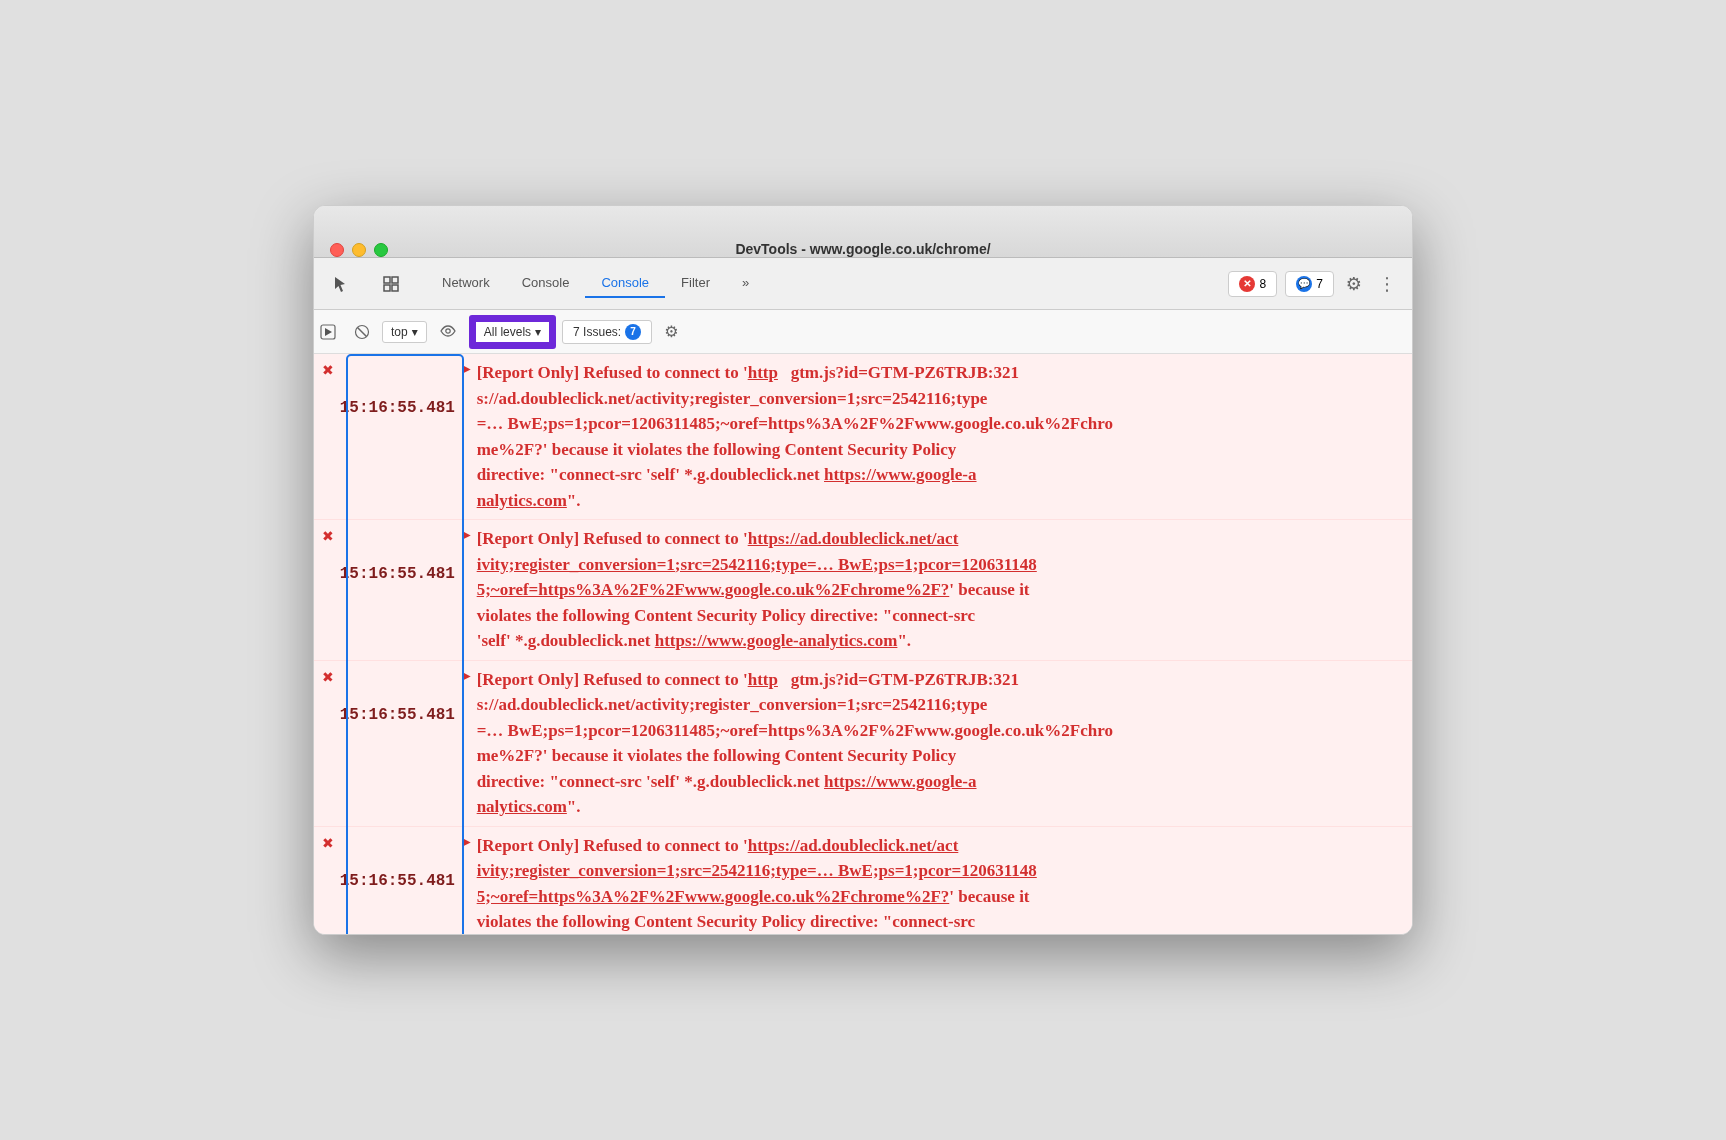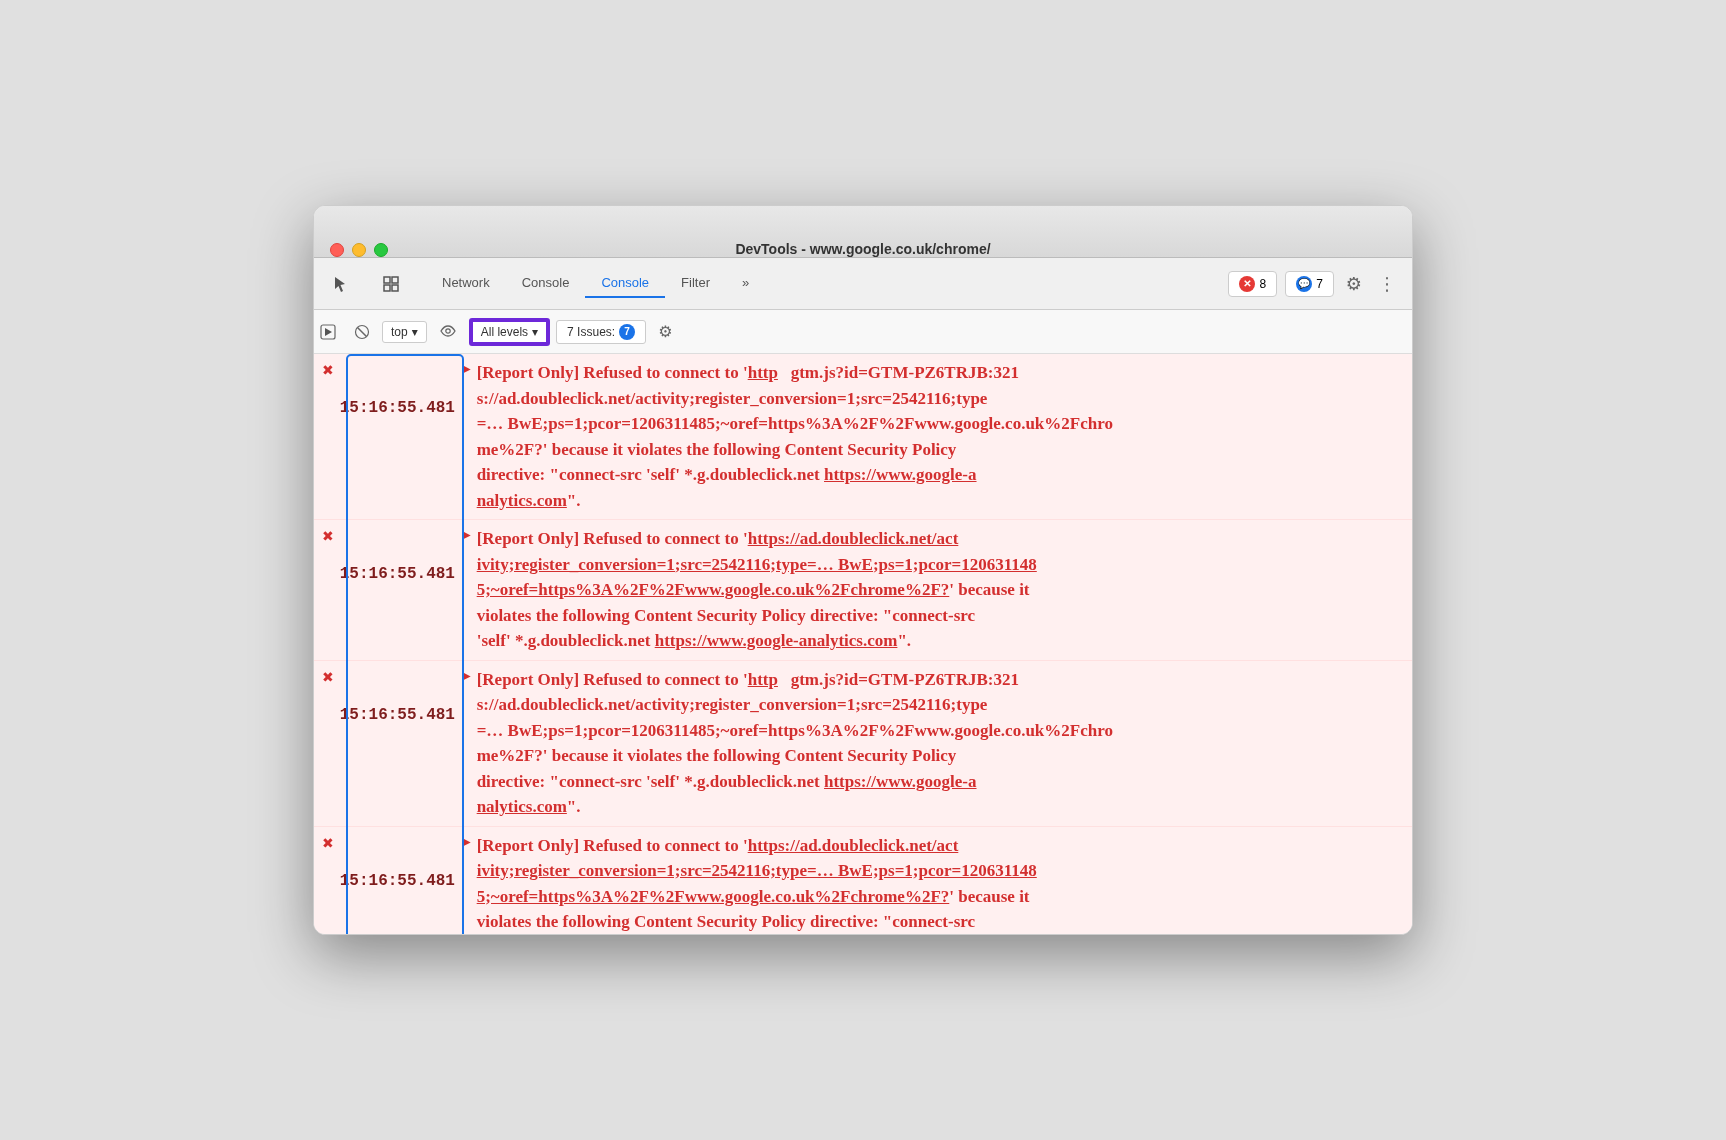--- a/index.html
+++ b/index.html
@@ -218,21 +218,21 @@
       font-size: 12px;
       background: white;
       color: #333;
     }
 
     .levels-selector {
       display: flex;
       align-items: center;
       gap: 4px;
       padding: 3px 8px;
-      border: 4px solid #6d28d9;
+      border: 7px solid #6d28d9;
       border-radius: 3px;
       background: white;
       cursor: pointer;
       font-size: 12px;
       color: #333;
     }
 
     .issues-btn {
       display: flex;
       align-items: center;

